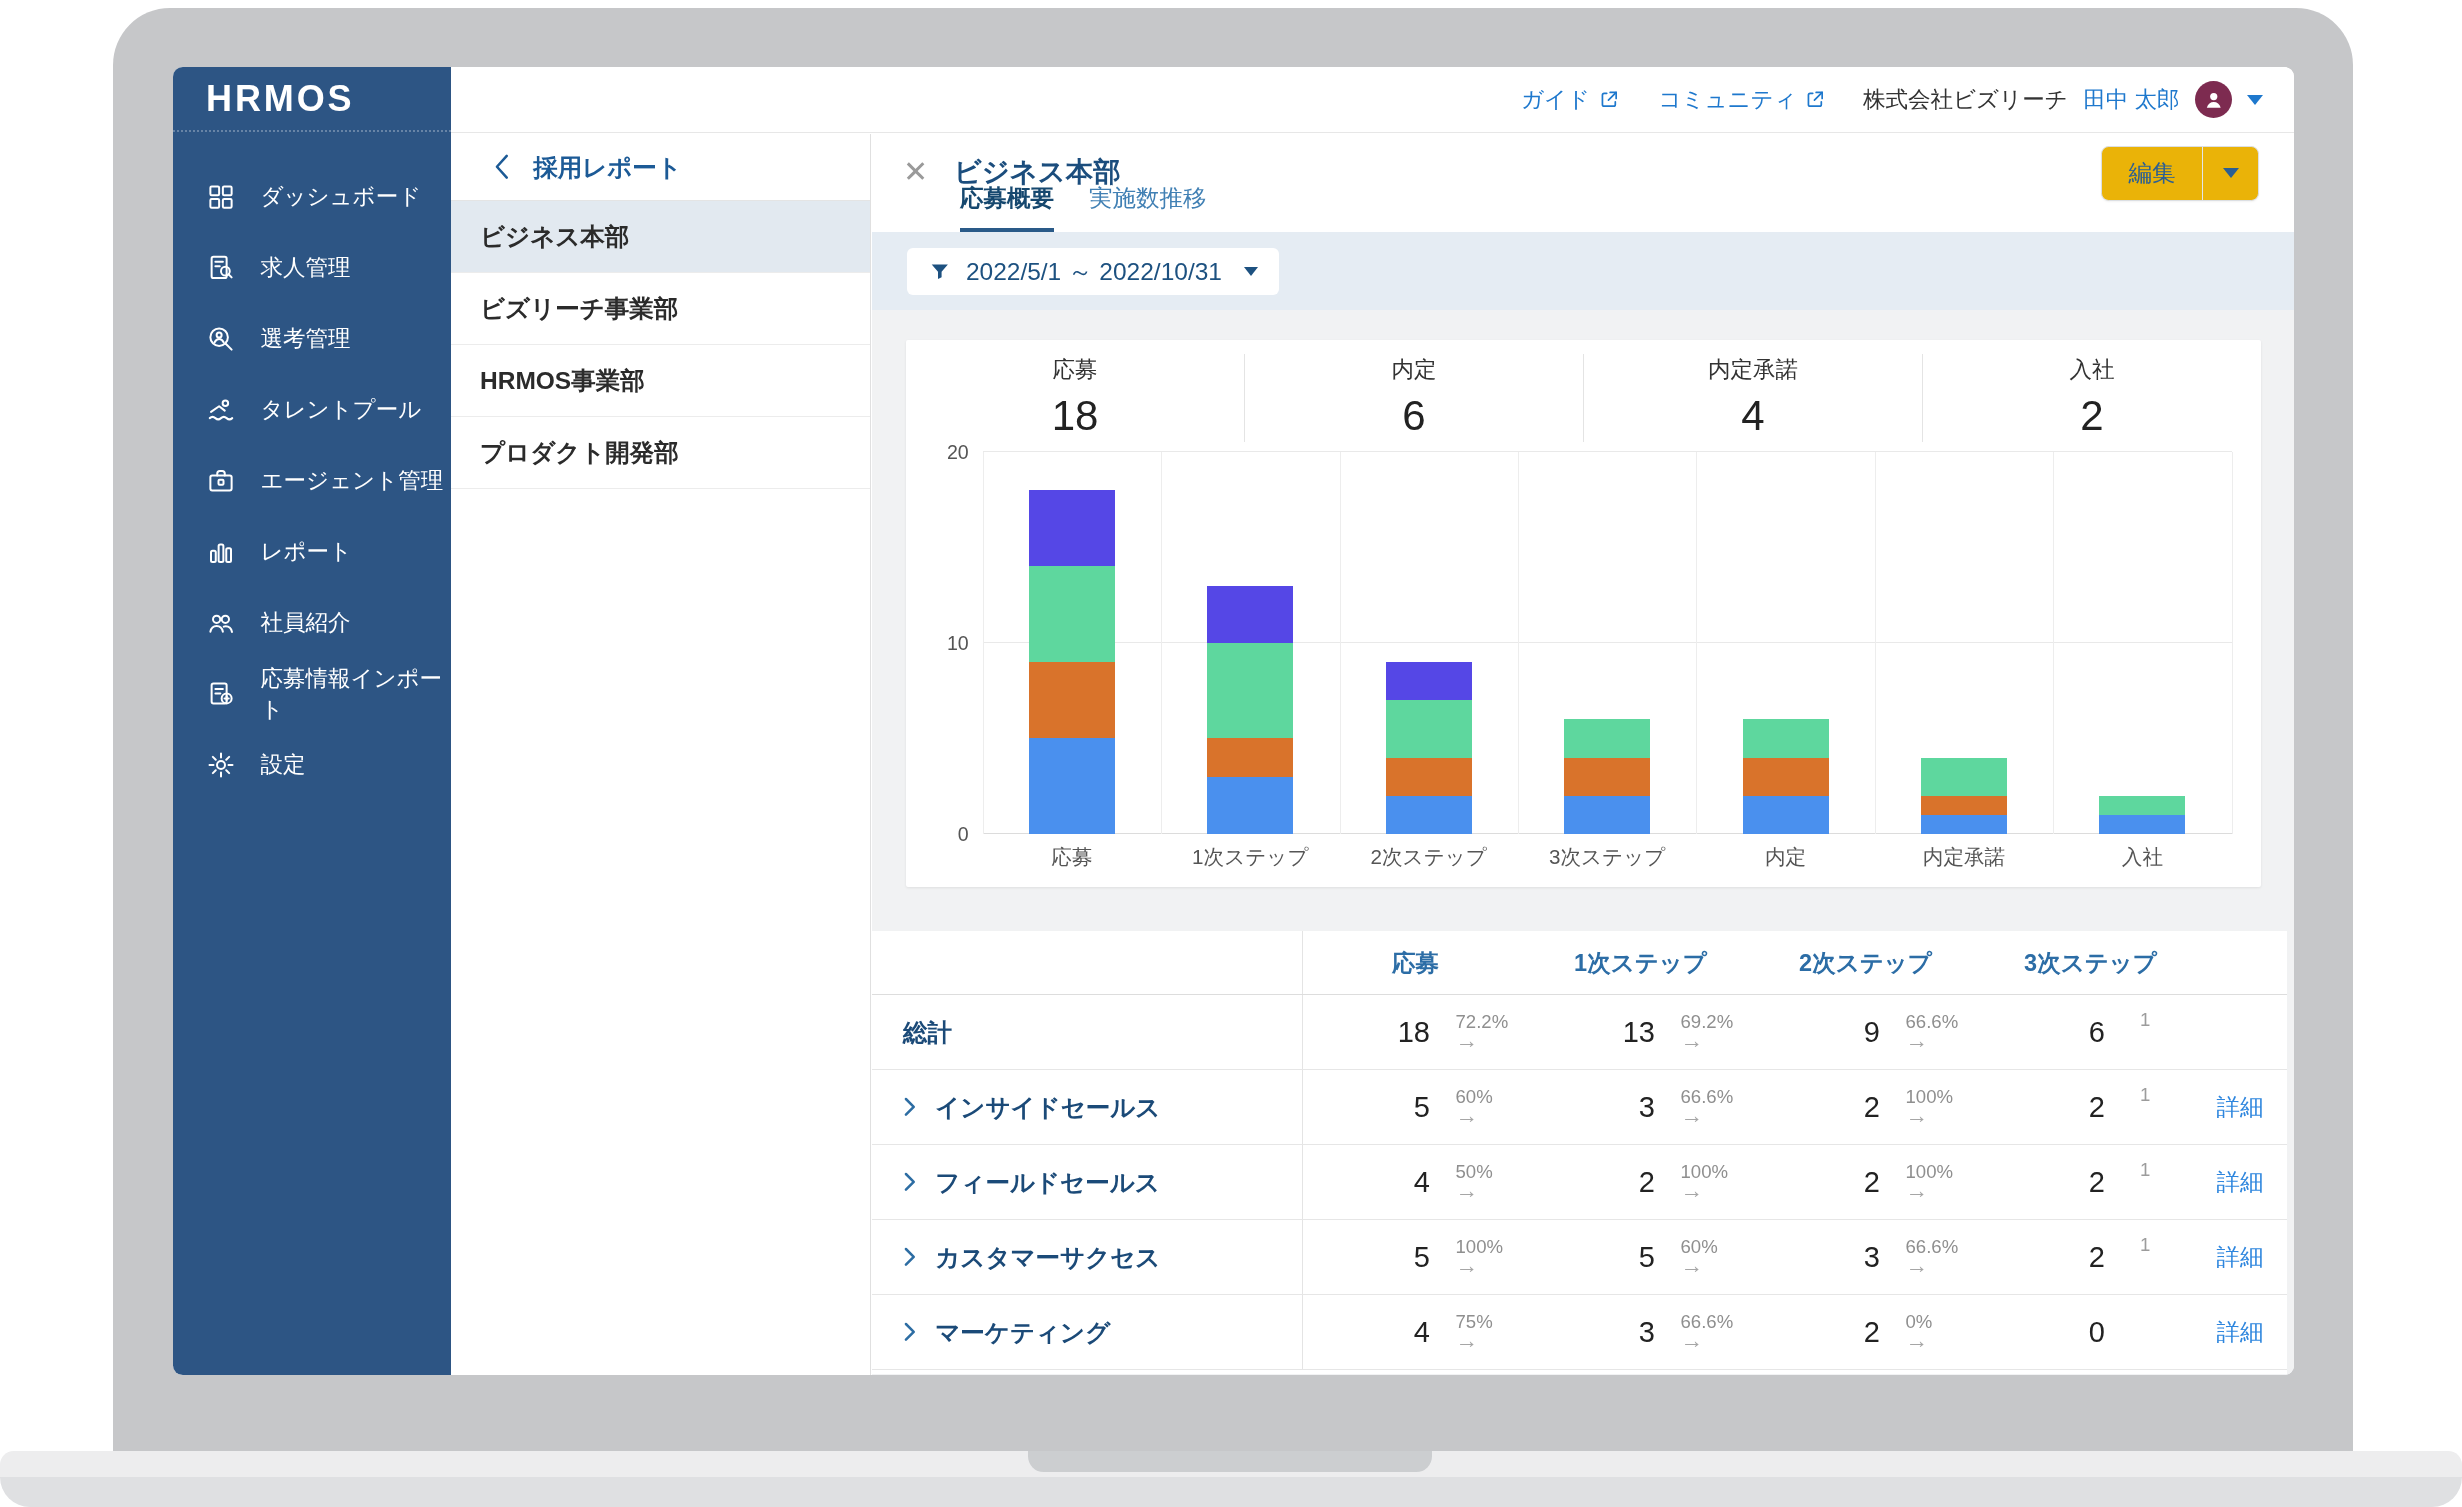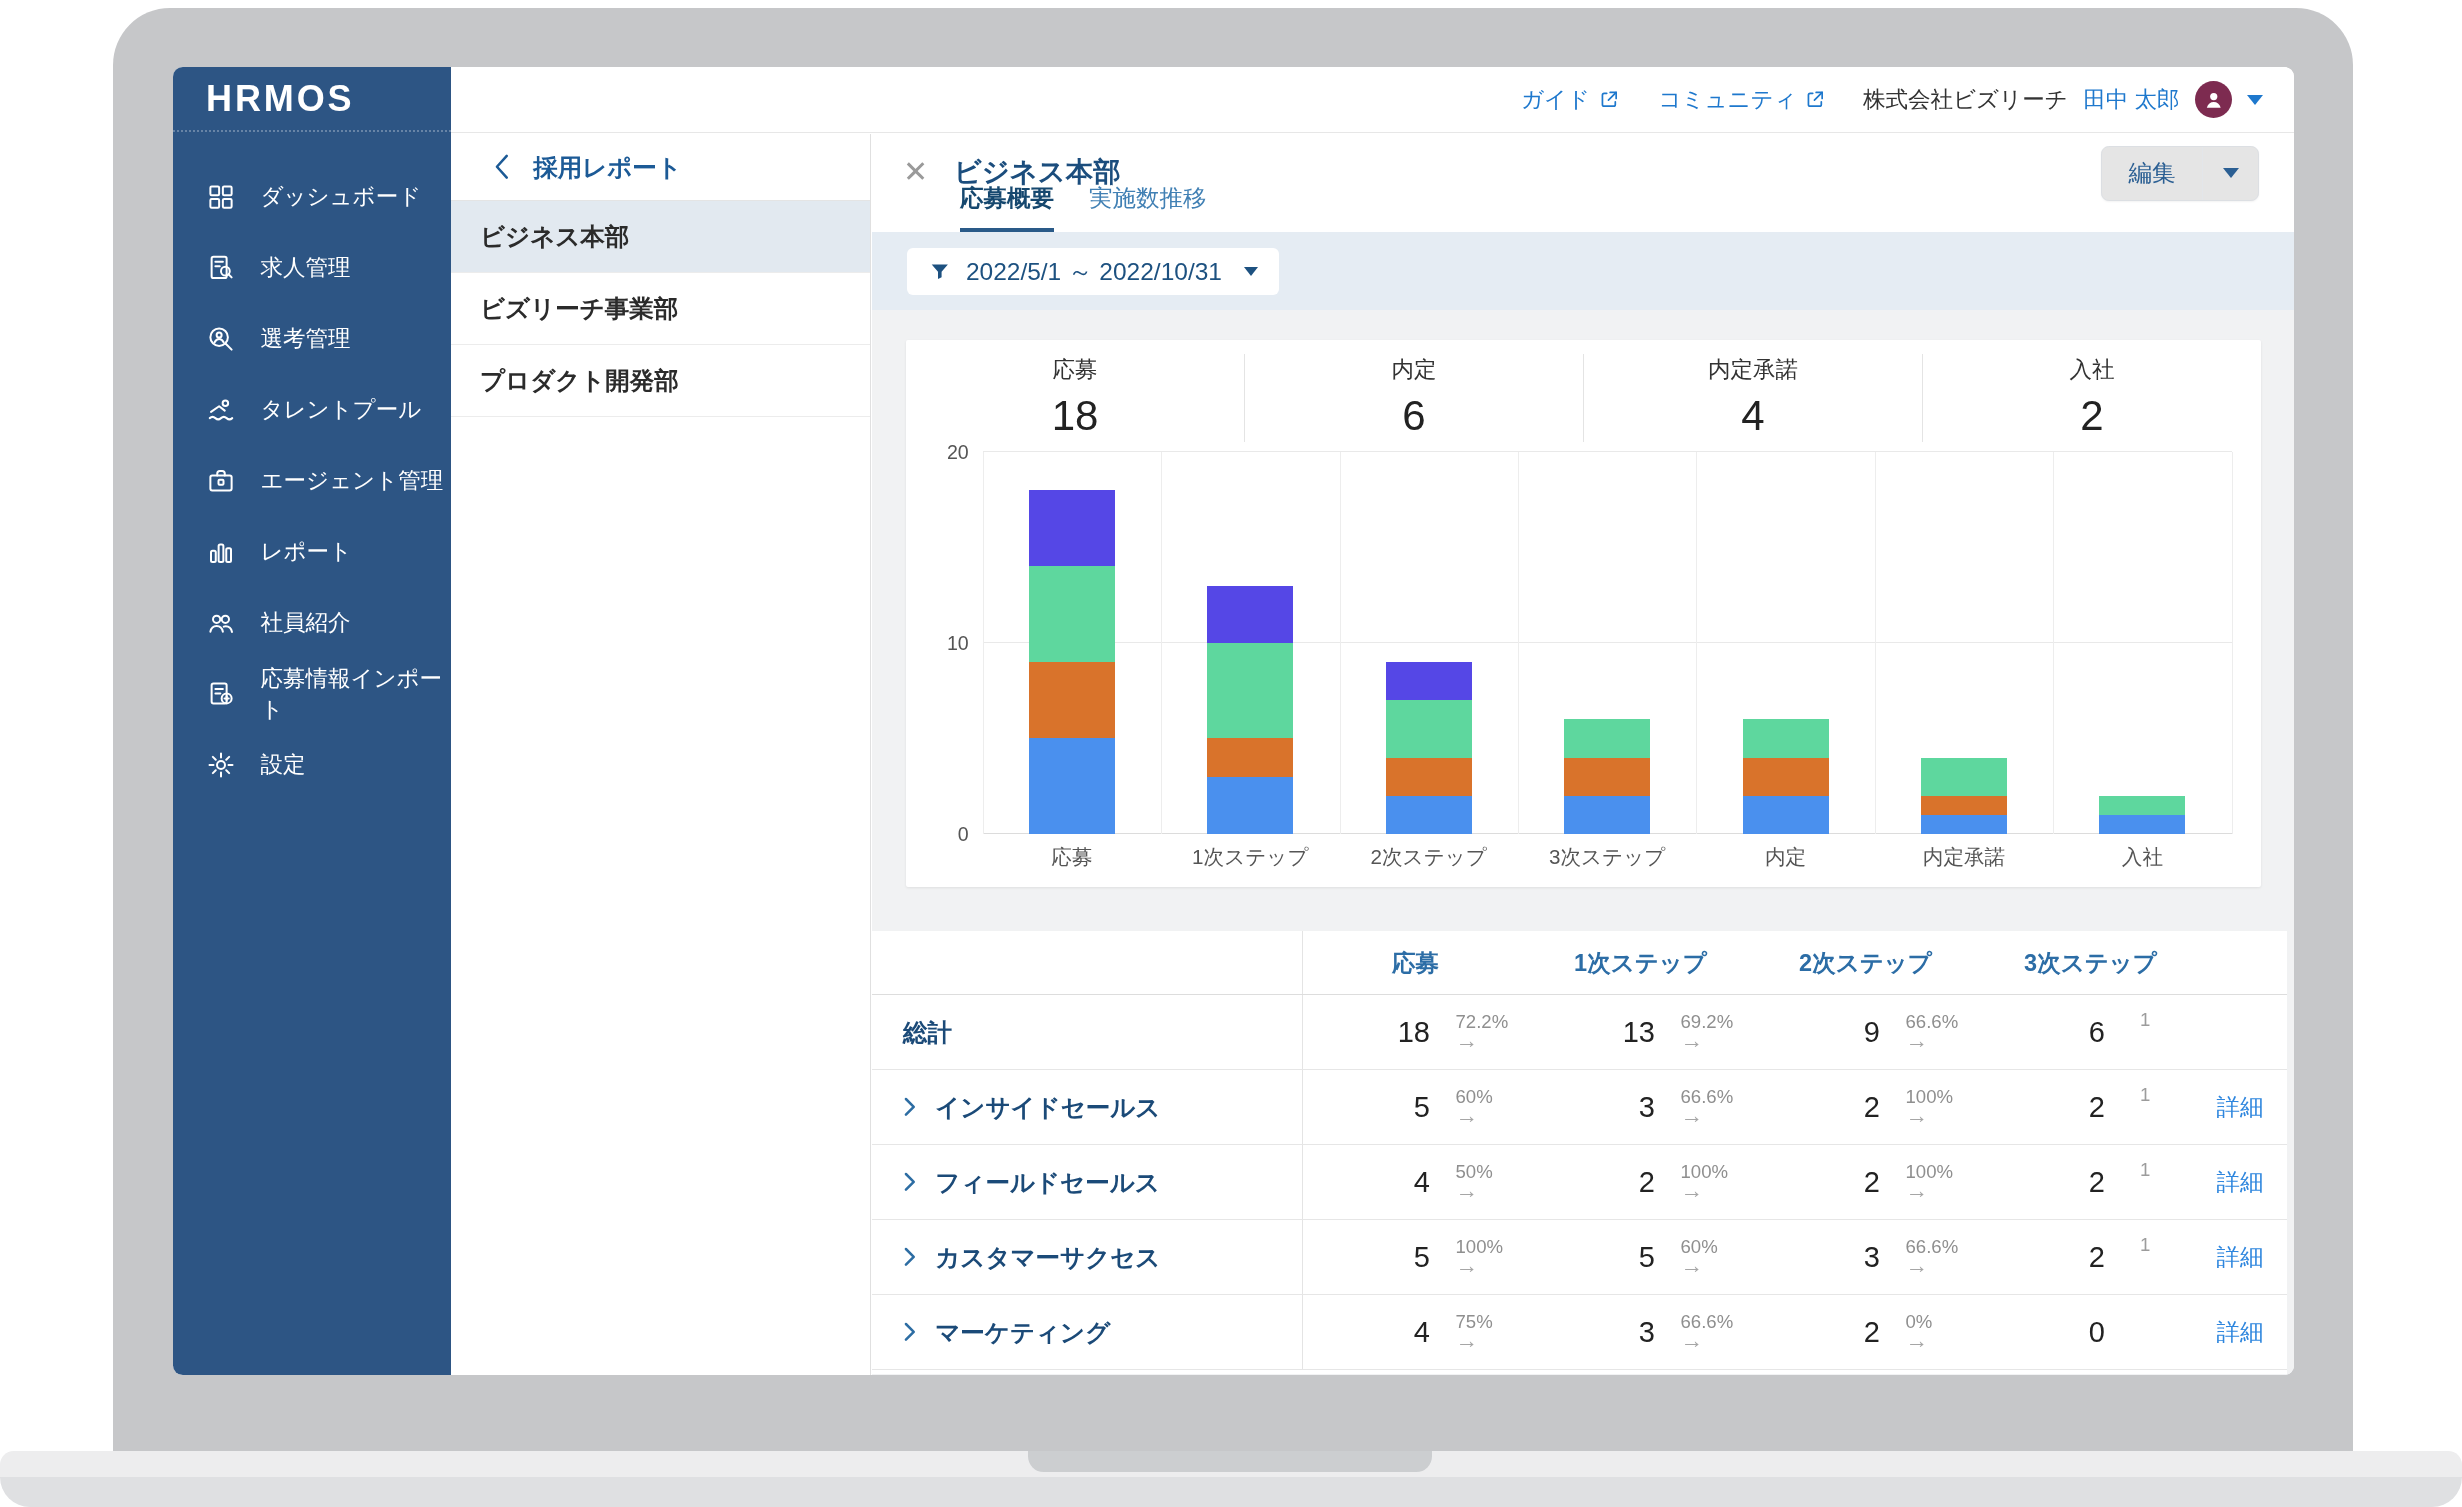--- a/index.html
+++ b/index.html
@@ -45,21 +45,21 @@
 
   
   .main { position:absolute; left:699px; top:67px; width:1422px; bottom:0; background:#f1f2f3; }
   .main-head { position:relative; height:98px; background:#fff; }
   .title-row { position:absolute; left:31px; top:19.6px; display:flex; align-items:center; gap:25.5px; }
   .close-x { color:#9a9a9a; font-size:30px; cursor:pointer; line-height:1; }
   .page-title { color:#1b4d7d; font-size:27.4px; font-weight:bold; }
   .tabs { position:absolute; left:88px; bottom:0; display:flex; gap:35px; }
   .tab { font-size:23.5px; color:#4180b4; padding-bottom:13.7px; cursor:pointer;margin-top:24px; }
   .tab.active { color:#16486f; font-weight:bold; border-bottom:4.9px solid #2a5a88; }
-  .edit-btn { position:absolute; right:35px; top:11.8px; height:55px; background:#e5e5e5; border:1px solid #dcdfe3; border-radius:7.8px; display:flex; align-items:stretch; box-shadow:0 1px 2px rgba(0,0,0,.05); cursor:pointer; }
+  .edit-btn { position:absolute; right:35px; top:11.8px; height:55px; background:#eab308; border:1px solid #dcdfe3; border-radius:7.8px; display:flex; align-items:stretch; box-shadow:0 1px 2px rgba(0,0,0,.05); cursor:pointer; }
   .edit-main { display:flex; align-items:center; padding:0 26.5px; color:#2b5f93; font-size:23.5px; border-right:1px solid #e3e6ea; }
   .edit-caret-seg { width:55px; display:flex; align-items:center; justify-content:center; }
   .caret-navy { width:0; height:0; border-left:8.8px solid transparent; border-right:8.8px solid transparent; border-top:10.8px solid #2b5f93; }
 
   .filter-bar { height:78px; background:#e5ecf3; display:flex; align-items:center; padding-left:35px; }
   .date-btn { height:47px; background:#fff; border-radius:5.9px; display:flex; align-items:center; gap:15.7px; padding:0 21.6px; color:#1d5180; font-size:24.5px; cursor:pointer; }
   .funnel { width:21.6px; height:21.6px; color:#1d5180; }
   .funnel svg { width:100%; height:100%; }
   .caret-sm { width:0; height:0; border-left:7.8px solid transparent; border-right:7.8px solid transparent; border-top:9.8px solid #1d5180; margin-left:5.9px; }
 
@@ -229,20 +229,23 @@
         <span>採用レポート</span>
       </div>
       <div id="panel-list">
           <div class="panel-item selected">
             <span>ビジネス本部</span>
           </div>
           <div class="panel-item">
             <span>ビズリーチ事業部</span>
           </div>
           <div class="panel-item">
+            <span>HRMOS事業部</span>
+          </div>
+          <div class="panel-item">
             <span>プロダクト開発部</span>
           </div>
         </div>
     </section>
 
     <main class="main">
       <div class="main-head">
         <div class="title-row">
           <span class="close-x">✕</span>
           <h1 class="page-title">ビジネス本部</h1>

